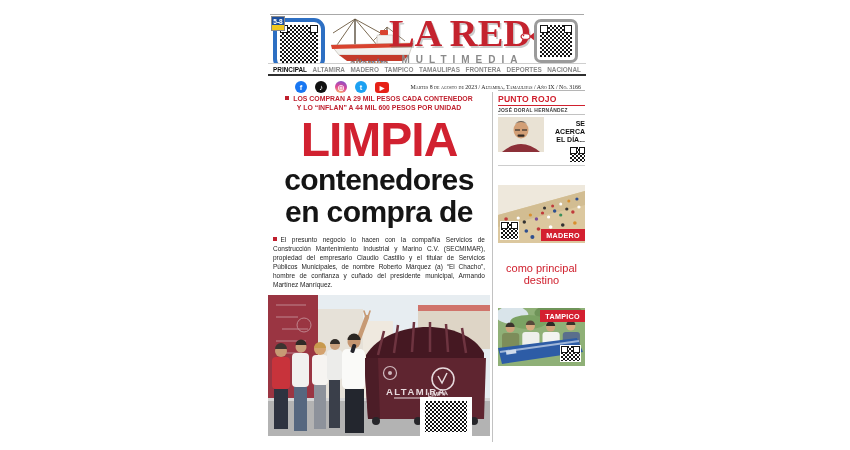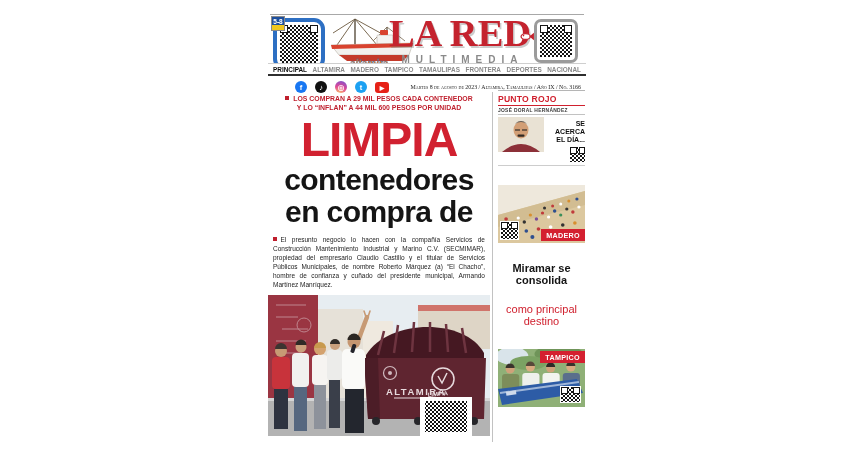--- a/index.html
+++ b/index.html
@@ -280,22 +280,20 @@
             <circle cx="10" cy="50" r="2" fill="#c03a3a"></circle>
               <circle cx="34" cy="52" r="2" fill="#2f4f8f"></circle>
             <circle cx="58" cy="50" r="2" fill="#3b8f5a"></circle>
               <circle cx="78" cy="48" r="2" fill="#ffffff"></circle>
           </g>
         </svg>
         <div class="qr qr-ol"></div>
         <div class="tag tag-br">MADERO</div>
       </div>
       <div class="madero-h">
-        <div class="mh-black">Miramar se
-consolida</div>
         <div class="mh-red">como principal
 destino</div>
       </div>
     </section>
 
     <section class="sec-tampico">
       <div class="photo-wrap">
         <svg viewBox="0 0 86 58" preserveAspectRatio="none">
           <rect width="86" height="58" fill="#8fb077"></rect>
           <ellipse cx="14" cy="7" rx="16" ry="9" fill="#d9e4ea"></ellipse>

